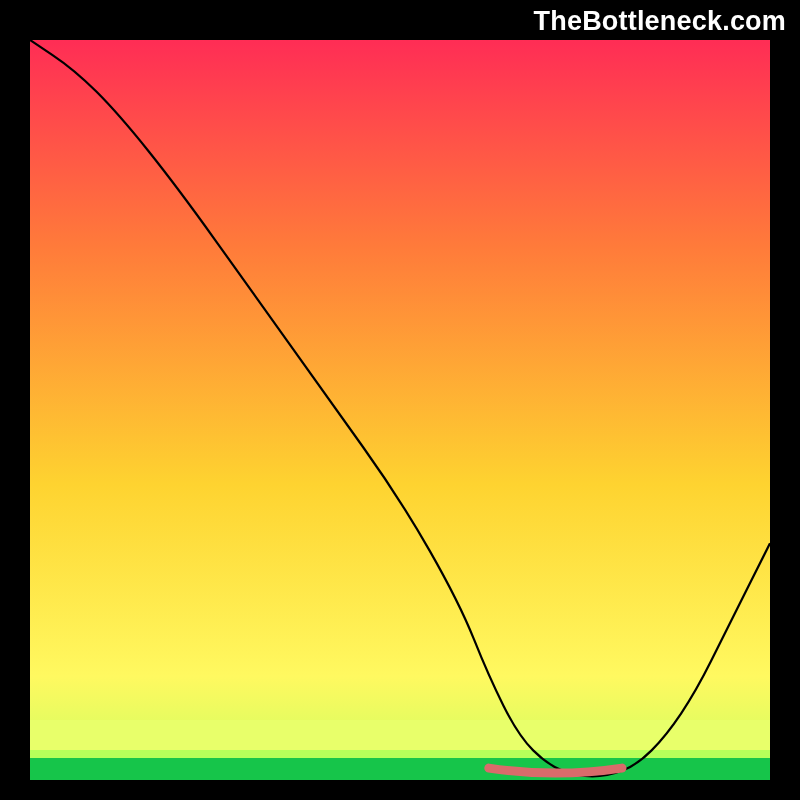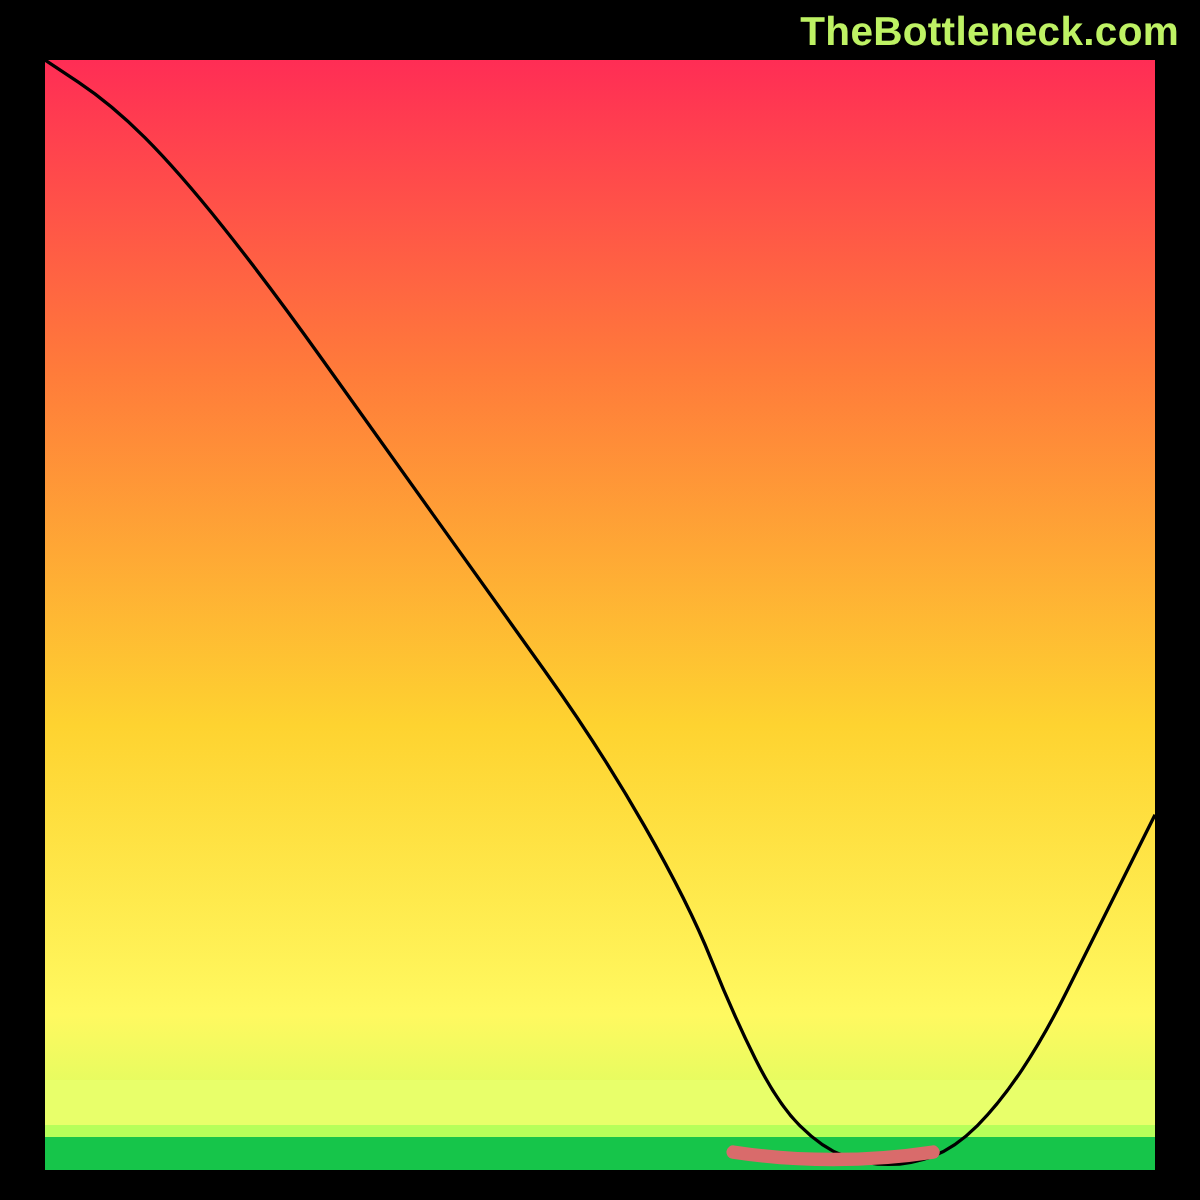--- a/index.html
+++ b/index.html
@@ -3,21 +3,21 @@
 <meta charset="utf-8">
 <style>
   html,body{margin:0;padding:0;width:800px;height:800px;background:#000;overflow:hidden}
   .watermark{
     position:absolute;
     top:6px;
     right:14px;
     font-family:Arial,Helvetica,sans-serif;
     font-size:27px;
     font-weight:600;
-    color:#bef264;
+    color:#ffffff;
     letter-spacing:0.2px;
   }
   .plot{
     position:absolute;
     left:30px;
     top:40px;
     width:740px;
     height:740px;
     overflow:hidden;
   }

